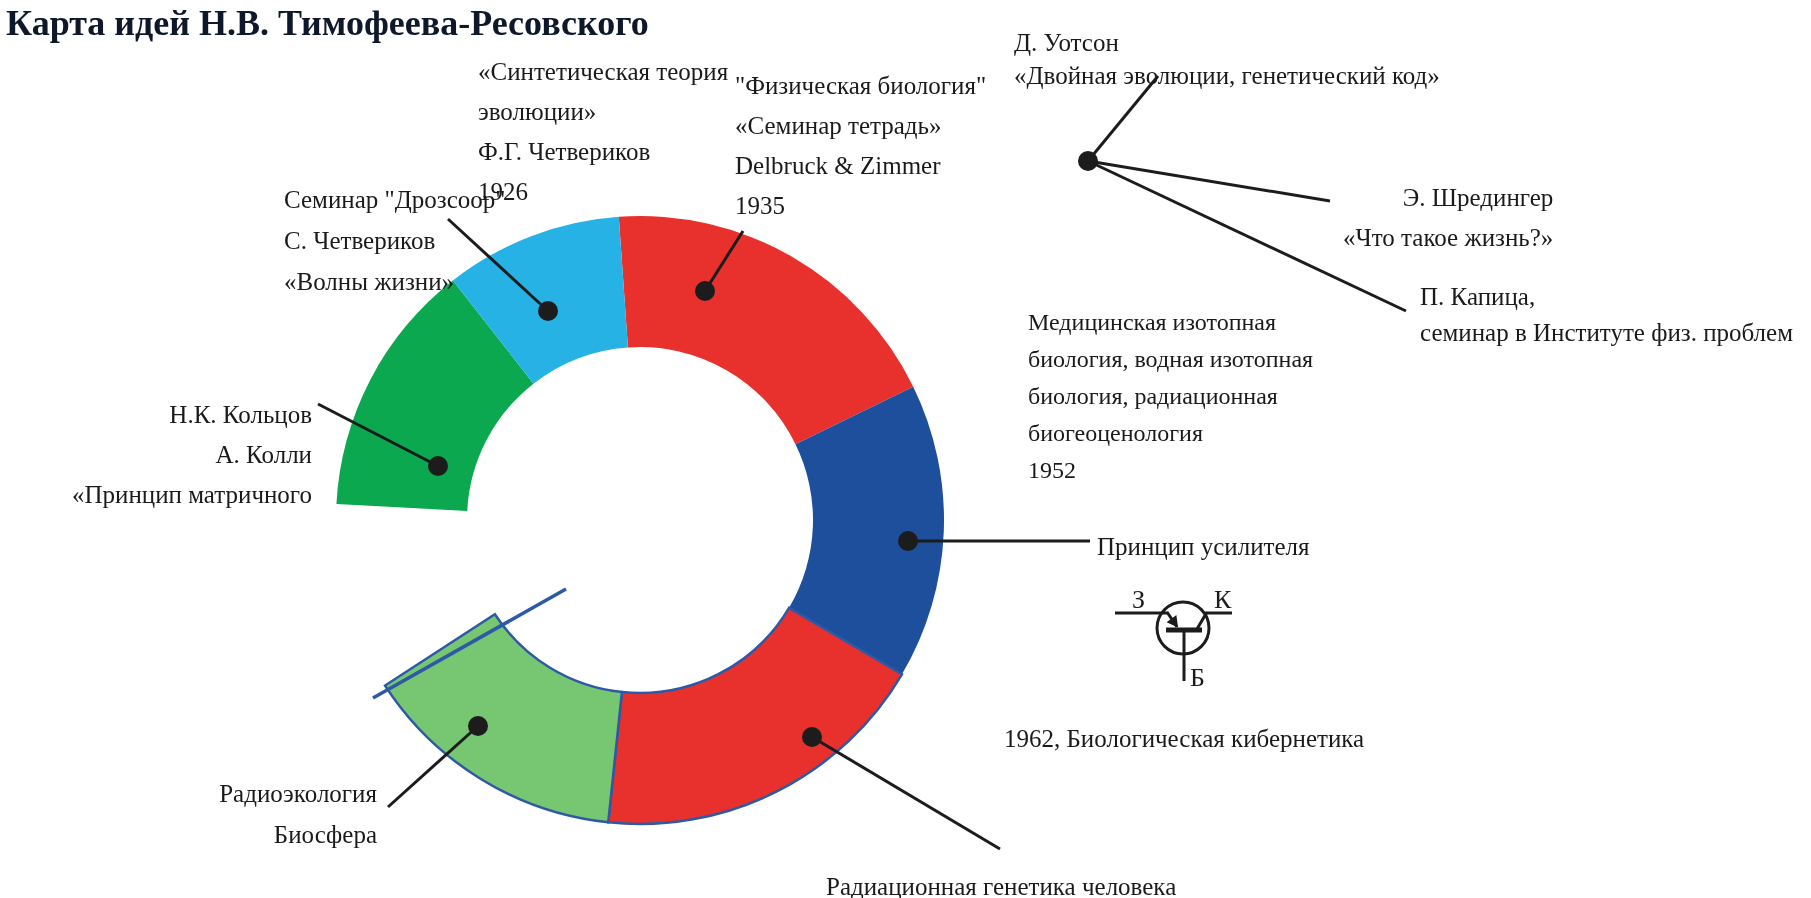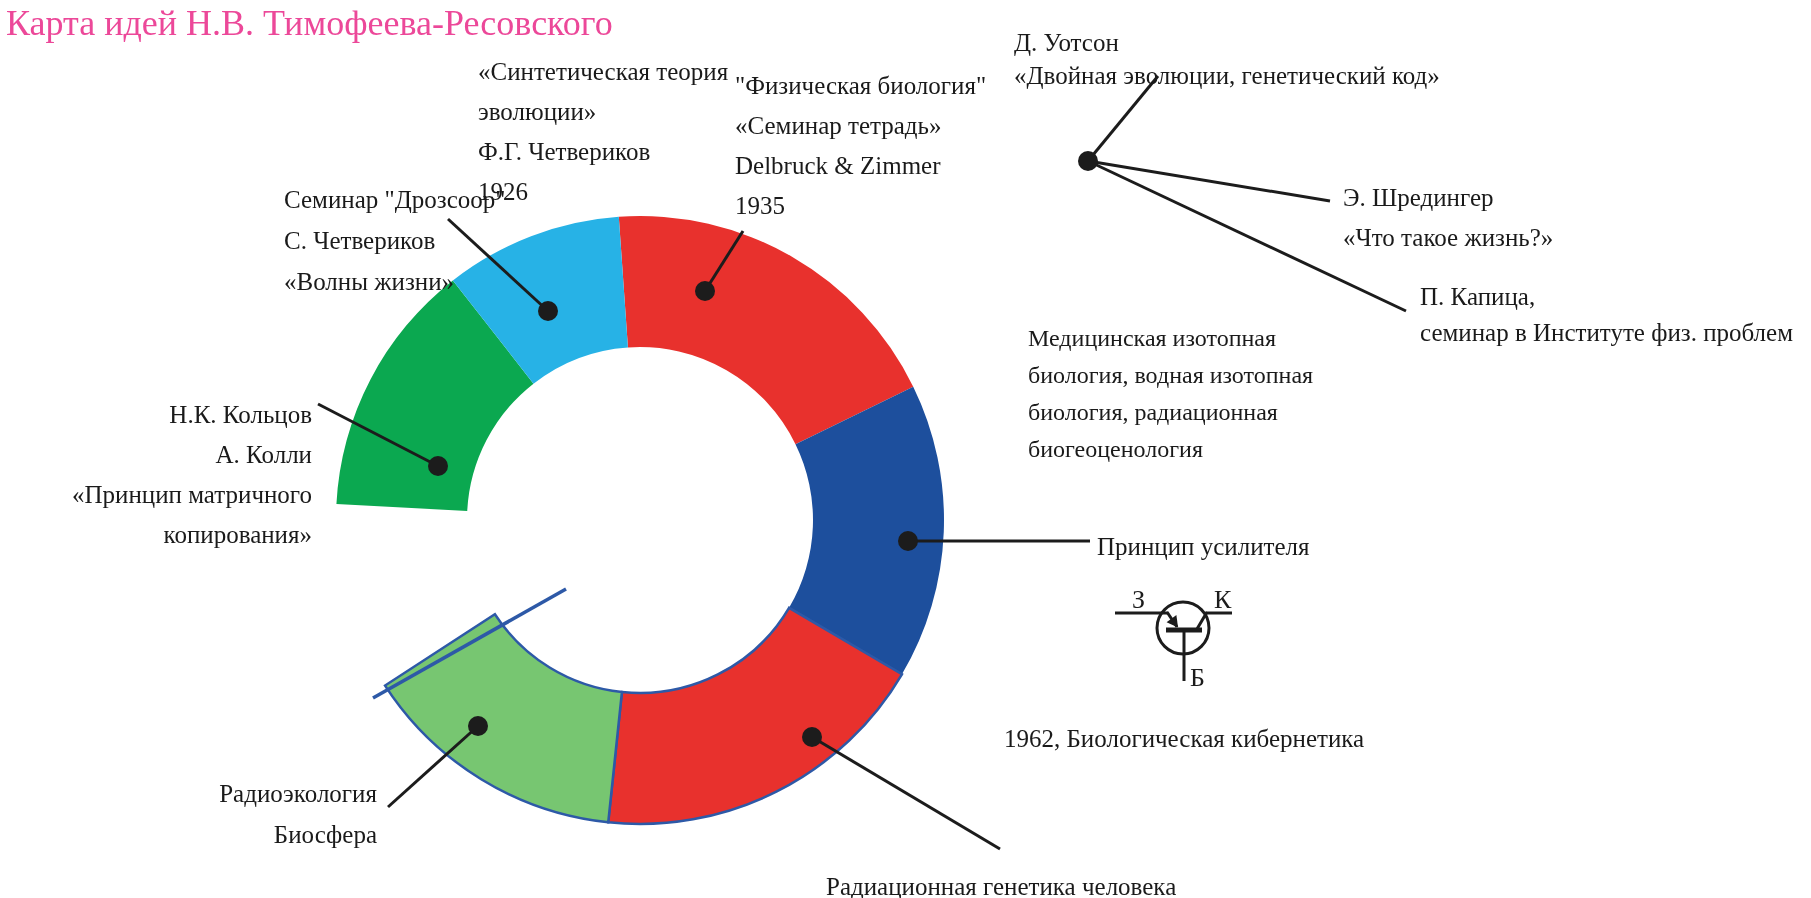--- a/index.html
+++ b/index.html
@@ -1,18 +1,18 @@
 <!DOCTYPE html>
 <html><head>
 <meta charset="utf-8">
 <style>
   html,body{margin:0;padding:0;background:#ffffff;}
   .canvas{position:relative;width:1811px;height:898px;background:#ffffff;overflow:hidden;
           font-family:"Liberation Serif","DejaVu Serif",serif;color:#1a1a1a;}
-  .page-title{position:absolute;left:6px;top:2px;font-size:36px;font-weight:400;color:#ec4899;white-space:nowrap;}
+  .page-title{position:absolute;left:6px;top:2px;font-size:36px;font-weight:700;color:#0f172a;white-space:nowrap;}
   .tblock{position:absolute;font-size:25px;line-height:40px;white-space:nowrap;}
   .tblock.small{font-size:24px;}
   .ralign{text-align:right;}
   #ring-svg{position:absolute;left:0;top:0;}
   .transistor{position:absolute;left:1110px;top:578px;}
   .transistor line,.transistor circle{stroke:#1c1c1c;stroke-width:3;fill:none;}
   .transistor .bar{stroke-width:5;}
   .transistor polygon{fill:#1c1c1c;stroke:none;}
   .transistor text{font-family:"Liberation Serif","DejaVu Serif",serif;font-size:26px;fill:#1c1c1c;}
 </style>
@@ -61,48 +61,48 @@
     <div>«Семинар тетрадь»</div>
     <div>Delbruck &amp; Zimmer</div>
     <div>1935</div>
   </div>
 
   <div class="tblock" style="left:1014px;top:26px;line-height:33px;">
     <div>Д. Уотсон</div>
     <div>«Двойная эволюции, генетический код»</div>
   </div>
 
-  <div class="tblock" style="left:1343px;top:178px;">
+  <div class="tblock" style="left:1343px;top:178px;text-align:right;">
     <div>Э. Шредингер</div>
     <div>«Что такое жизнь?»</div>
   </div>
 
   <div class="tblock" style="left:1420px;top:279px;line-height:36px;">
     <div>П. Капица,</div>
     <div>семинар в Институте физ. проблем</div>
   </div>
 
   <div class="tblock" style="left:284px;top:179px;line-height:41px;">
     <div>Семинар "Дрозсоор"</div>
     <div>С. Четвериков</div>
     <div>«Волны жизни»</div>
   </div>
 
   <div class="tblock ralign" style="left:32px;top:395px;width:280px;">
     <div>Н.К. Кольцов</div>
     <div>А. Колли</div>
     <div>«Принцип матричного</div>
-    <div>копирования»</div>
   </div>
 
-  <div class="tblock small" style="left:1028px;top:320px;line-height:37px;">
+  <div class="tblock small" style="left:1028px;top:304px;line-height:37px;">
     <div>Медицинская изотопная</div>
     <div>биология, водная изотопная</div>
     <div>биология, радиационная</div>
     <div>биогеоценология</div>
+    <div>1952</div>
   </div>
 
   <div class="tblock" style="left:1097px;top:527px;">Принцип усилителя</div>
 
   <div class="tblock" style="left:1004px;top:719px;">1962, Биологическая кибернетика</div>
 
   <div class="tblock ralign" style="left:127px;top:773px;width:250px;line-height:41px;">
     <div>Радиоэкология</div>
     <div>Биосфера</div>
   </div>

